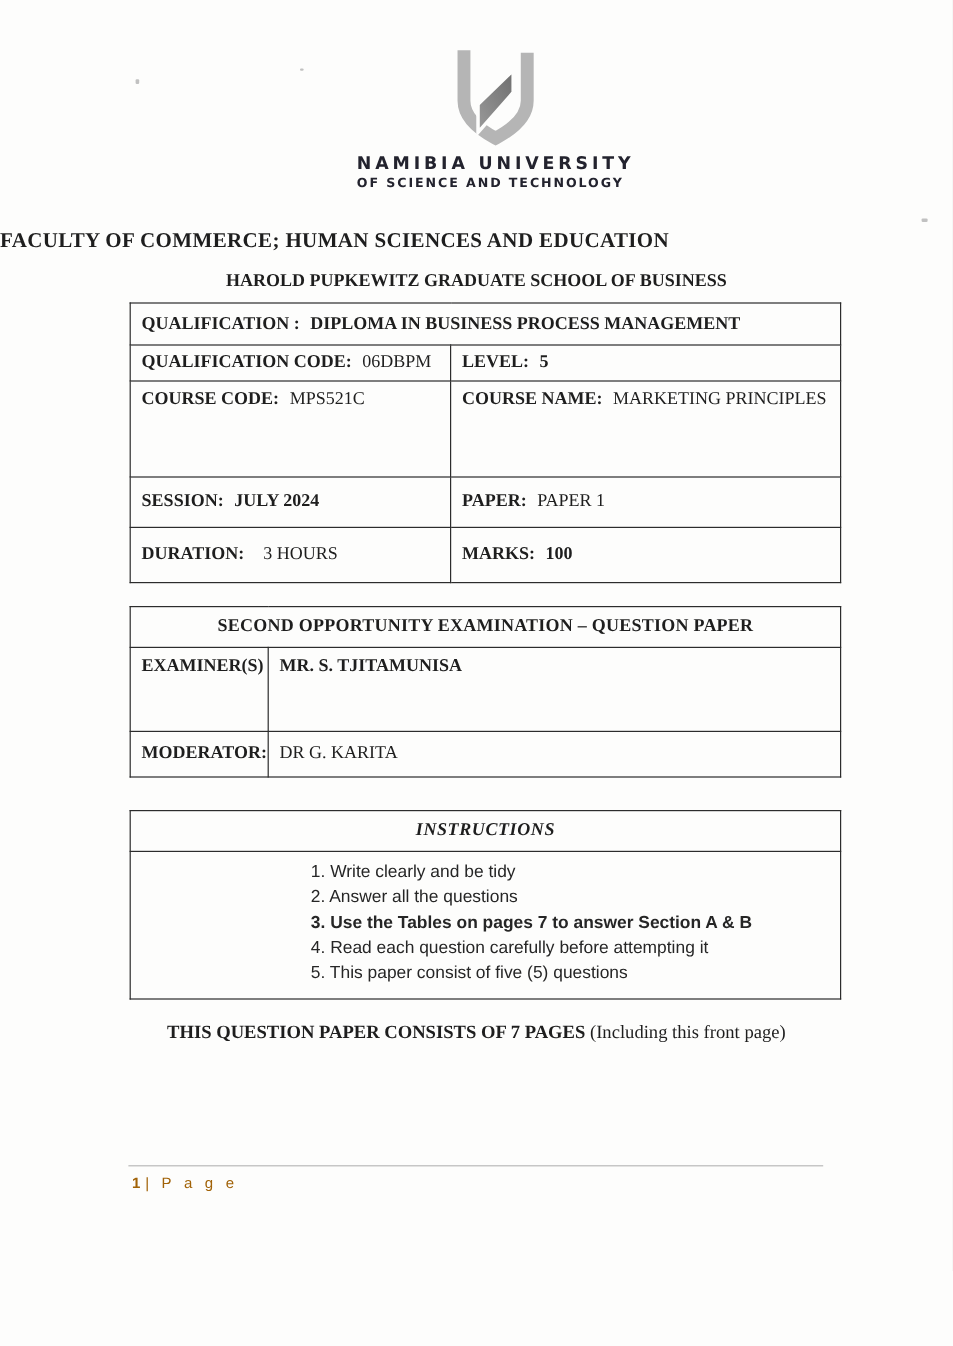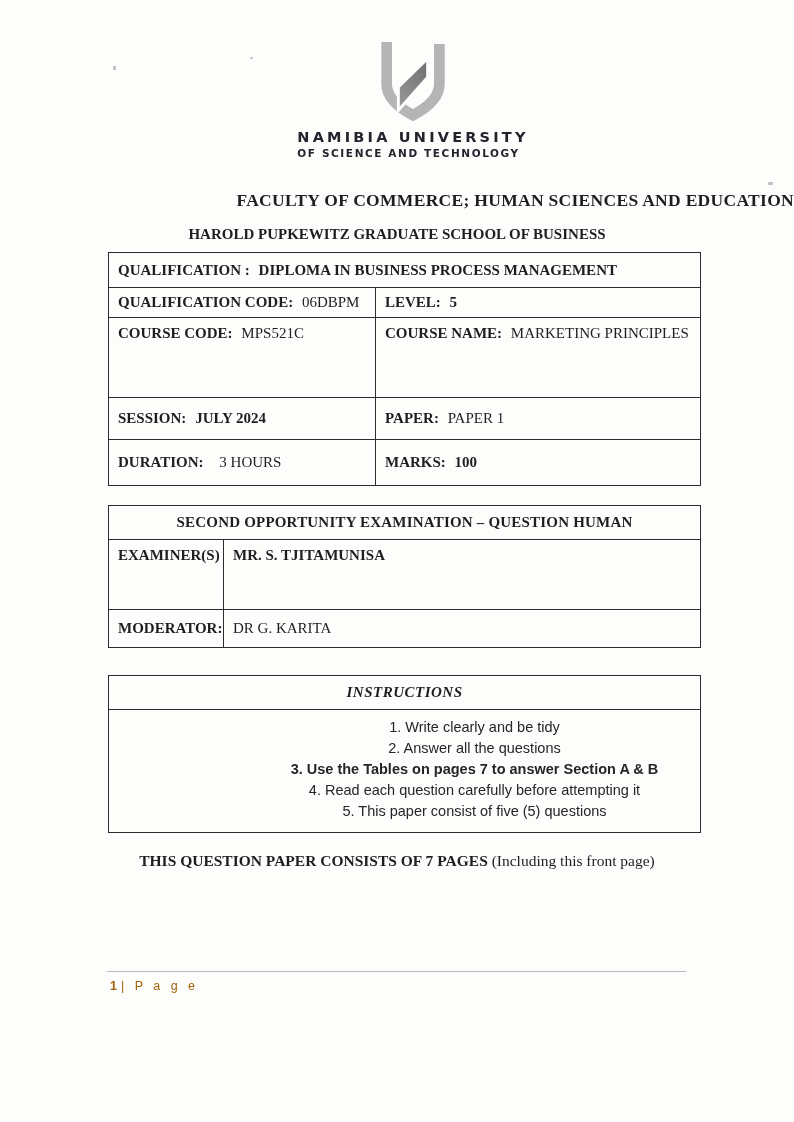--- a/index.html
+++ b/index.html
@@ -18,40 +18,40 @@
   
   .logo-block { position:absolute; top:40px; left:16px; width:100%; text-align:center; }
   .logo-shield { display:block; margin:0 auto; }
   .univ-text { display:inline-block; text-align:left; margin-top:7px; color:#23232e;
                font-family:"DejaVu Sans", sans-serif; }
   .univ-line1 { font-size:14.5px; font-weight:bold; letter-spacing:3.2px; }
   .univ-line2 { font-size:10.5px; font-weight:bold; letter-spacing:1.6px; margin-top:2px; }
 
   
   .faculty-heading { position:absolute; top:190px; left:0; width:100%;
-                     text-align:right; font-size:17.5px; font-weight:bold; letter-spacing:.3px; }
+                     text-align:left; font-size:17.5px; font-weight:bold; letter-spacing:.3px; }
   .school-heading  { position:absolute; top:226px; left:0; width:100%;
                      text-align:center; font-size:15px; font-weight:bold; }
 
   
   table { border-collapse:collapse; table-layout:fixed;border-radius:30px; }
   .doc-table { position:absolute; left:108px; width:592px; }
   .doc-table td { border:1.6px solid #2c2c2c; padding:4px 9px; font-size:15px;
                   vertical-align:middle; overflow:hidden; }
   .lbl { font-weight:bold; }
   .val { font-weight:normal; margin-left:5px; }
   .val-bold { font-weight:bold; }
 
   .course-table { top:252px; }
   .exam-table   { top:505px; }
   .exam-title-cell { text-align:center; font-size:17px; font-weight:bold; letter-spacing:.2px; }
 
   .instr-table { top:675px; }
   .instr-title-cell { text-align:center; font-size:16.5px; font-weight:bold; letter-spacing:.5px; height:34px;font-style:italic; }
-  .instr-body-cell { padding:7px 10px 10px 150px !important;text-align:center; }
+  .instr-body-cell { padding:7px 10px 10px 150px !important; }
   .instr-item { font-family:"Liberation Sans", sans-serif; font-size:14.5px;
                 line-height:21px; color:#262626; }
   .instr-item.bold { font-weight:bold; }
 
   
   .pages-statement { position:absolute; top:852px; left:0; width:100%;
                      text-align:center; font-size:15.5px; }
   .pages-statement .bold-part { font-weight:bold; }
   .footer-rule { position:absolute; top:971px; left:107px; width:579px;
                  border-top:1.2px solid #b9b9b9; }
@@ -144,21 +144,21 @@
   </tbody>
     </table>
 
   <table class="doc-table exam-table">
     <colgroup>
         <col style="width:115px">
         <col style="width:477px">
       </colgroup>
     <tbody>
         <tr style="height:34px;">
-      <td colspan="2" class="exam-title-cell">SECOND OPPORTUNITY EXAMINATION – QUESTION HUMAN</td>
+      <td colspan="2" class="exam-title-cell">SECOND OPPORTUNITY EXAMINATION – QUESTION PAPER</td>
     </tr>
     <tr style="height:70px;">
       <td style="vertical-align:top; padding-top:7px;">
         <span class="lbl">EXAMINER(S)</span>
       </td>
       <td style="vertical-align:top; padding-top:7px;">
         <span class="lbl">MR. S. TJITAMUNISA</span>
       </td>
     </tr>
     <tr style="height:38px;">

